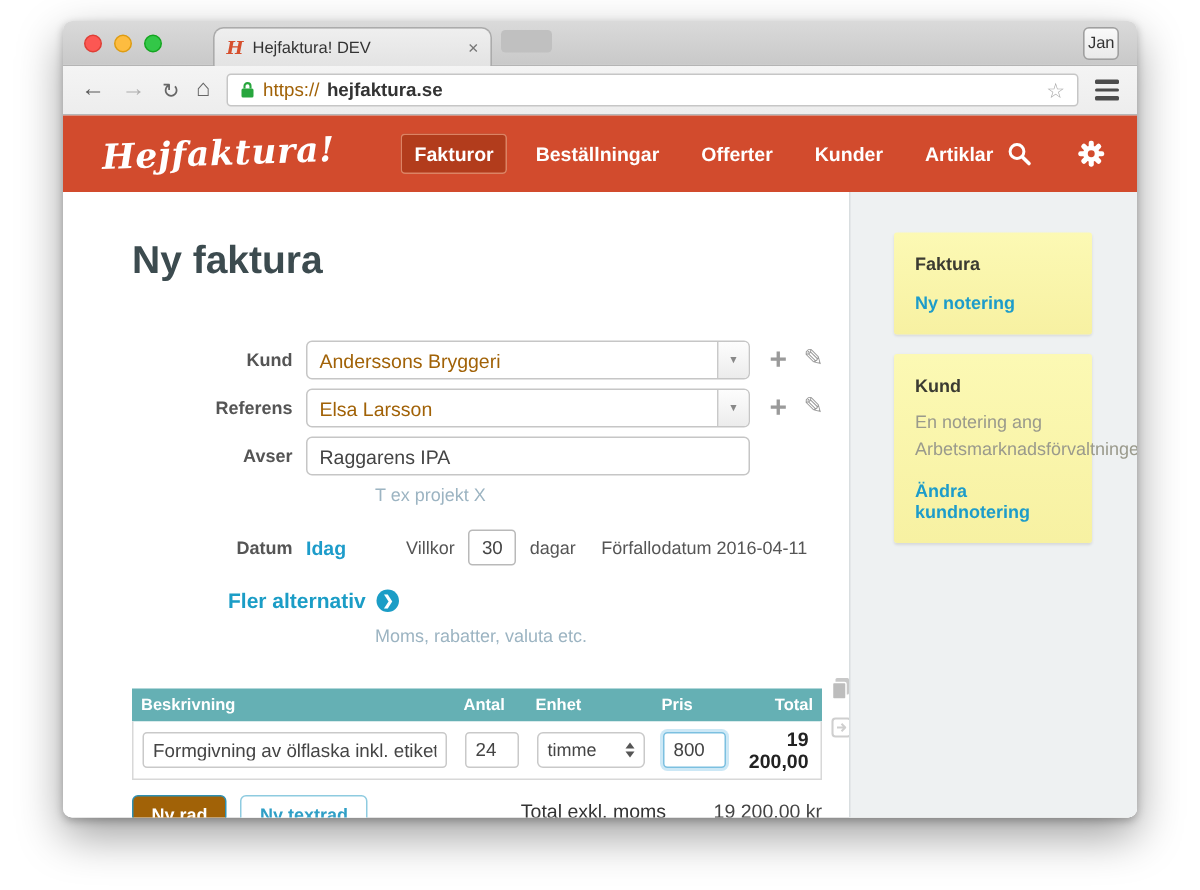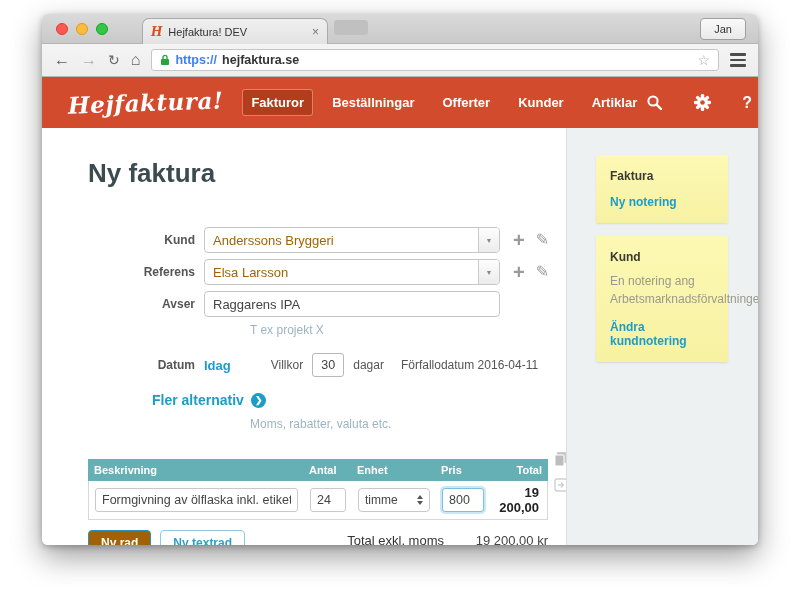--- a/index.html
+++ b/index.html
@@ -19,41 +19,41 @@
   .dot.green { background:#33c748; border:1px solid #14a620; }
   .tab { position:absolute; left:100px; top:4px; width:186px; height:26px;
          background:linear-gradient(#efefef,#e3e3e3); border:1px solid #ababab; border-bottom:none;
          border-radius:7px 7px 0 0; display:flex; align-items:center; padding:0 8px; gap:6px; }
   .favicon { color:#d6502e; font-family:"DejaVu Serif", serif; font-style:italic; font-weight:bold;
              font-size:12px; line-height:1; }
   .tab-title { font-size:11px; color:#333; flex:1; white-space:nowrap; overflow:hidden; }
   .tab-close { color:#777; font-size:12px; line-height:1; }
   .newtab { position:absolute; left:292px; top:6px; width:34px; height:15px; background:#c0c0c0;
             border-radius:3px; }
-  .profile-btn { position:absolute; right:12px; top:4px; height:22px; padding:0 13px;
+  .profile-btn { position:absolute; right:12px; top:4px; height:22px; padding:0 2px;
                  display:flex; align-items:center; font-size:11px; color:#333;
                  background:linear-gradient(#fafafa,#e9e9e9); border:1px solid #9f9f9f; border-radius:4px; }
   .toolbar { height:33px; background:linear-gradient(#f4f4f4,#ededed); border-bottom:1px solid #b6b6b6;
              display:flex; align-items:center; padding:0 12px; gap:11px; }
   .nav-arrow { font-size:16px; line-height:1; color:#5a5a5a; }
   .nav-arrow.disabled { color:#b0b0b0; }
   .tool-glyph { font-size:14px; color:#666; line-height:1; }
   .urlbar { flex:1; height:22px; background:#fff; border:1px solid #c6c6c6; border-radius:3px;
             display:flex; align-items:center; padding:0 8px; gap:5px; }
-  .scheme { color:#3b82f6; font-weight:bold; font-size:12.5px; }
+  .scheme { color:#a16207; font-weight:normal; font-size:12.5px; }
   .host { color:#333; font-weight:bold; font-size:12.5px; flex:1; }
   .star { color:#a9a9a9; font-size:14px; }
   .hamburger { display:flex; flex-direction:column; gap:3px; }
   .hamburger span { display:block; width:16px; height:2.5px; background:#4c4c4c; border-radius:1px; }
 
   
   .navbar { height:51px; background:#d24b2d; display:flex; align-items:center; padding:0 26px; }
   .logo { color:#fff; font-family:"DejaVu Serif", serif; font-style:italic; font-weight:bold;
           font-size:23px; transform:rotate(-2deg); letter-spacing:.5px; }
-  .nav-links { display:flex; align-items:center; gap:10px; margin-left:19px;justify-content:space-between; }
+  .nav-links { display:flex; align-items:center; gap:10px; margin-left:44px;justify-content:space-between; }
   .nav-item { color:#fff; font-size:13px; font-weight:bold; padding:6px 9px; border-radius:3px;
               white-space:nowrap; }
   .nav-item.active { background:#b23c1c; box-shadow:inset 0 0 0 1px rgba(255,190,160,.55); }
   .nav-icons { margin-left:auto; display:flex; align-items:center; gap:30px; margin-right:2px; }
   .help-glyph { color:#fff; font-size:16px; font-weight:bold; }
 
   
   .content { position:relative; height:462px; background:#fff; overflow:hidden; }
   .sidebar { position:absolute; right:0; top:0; bottom:0; width:192px; background:#eef1f2;
              border-left:1px solid #d9dee0; }

